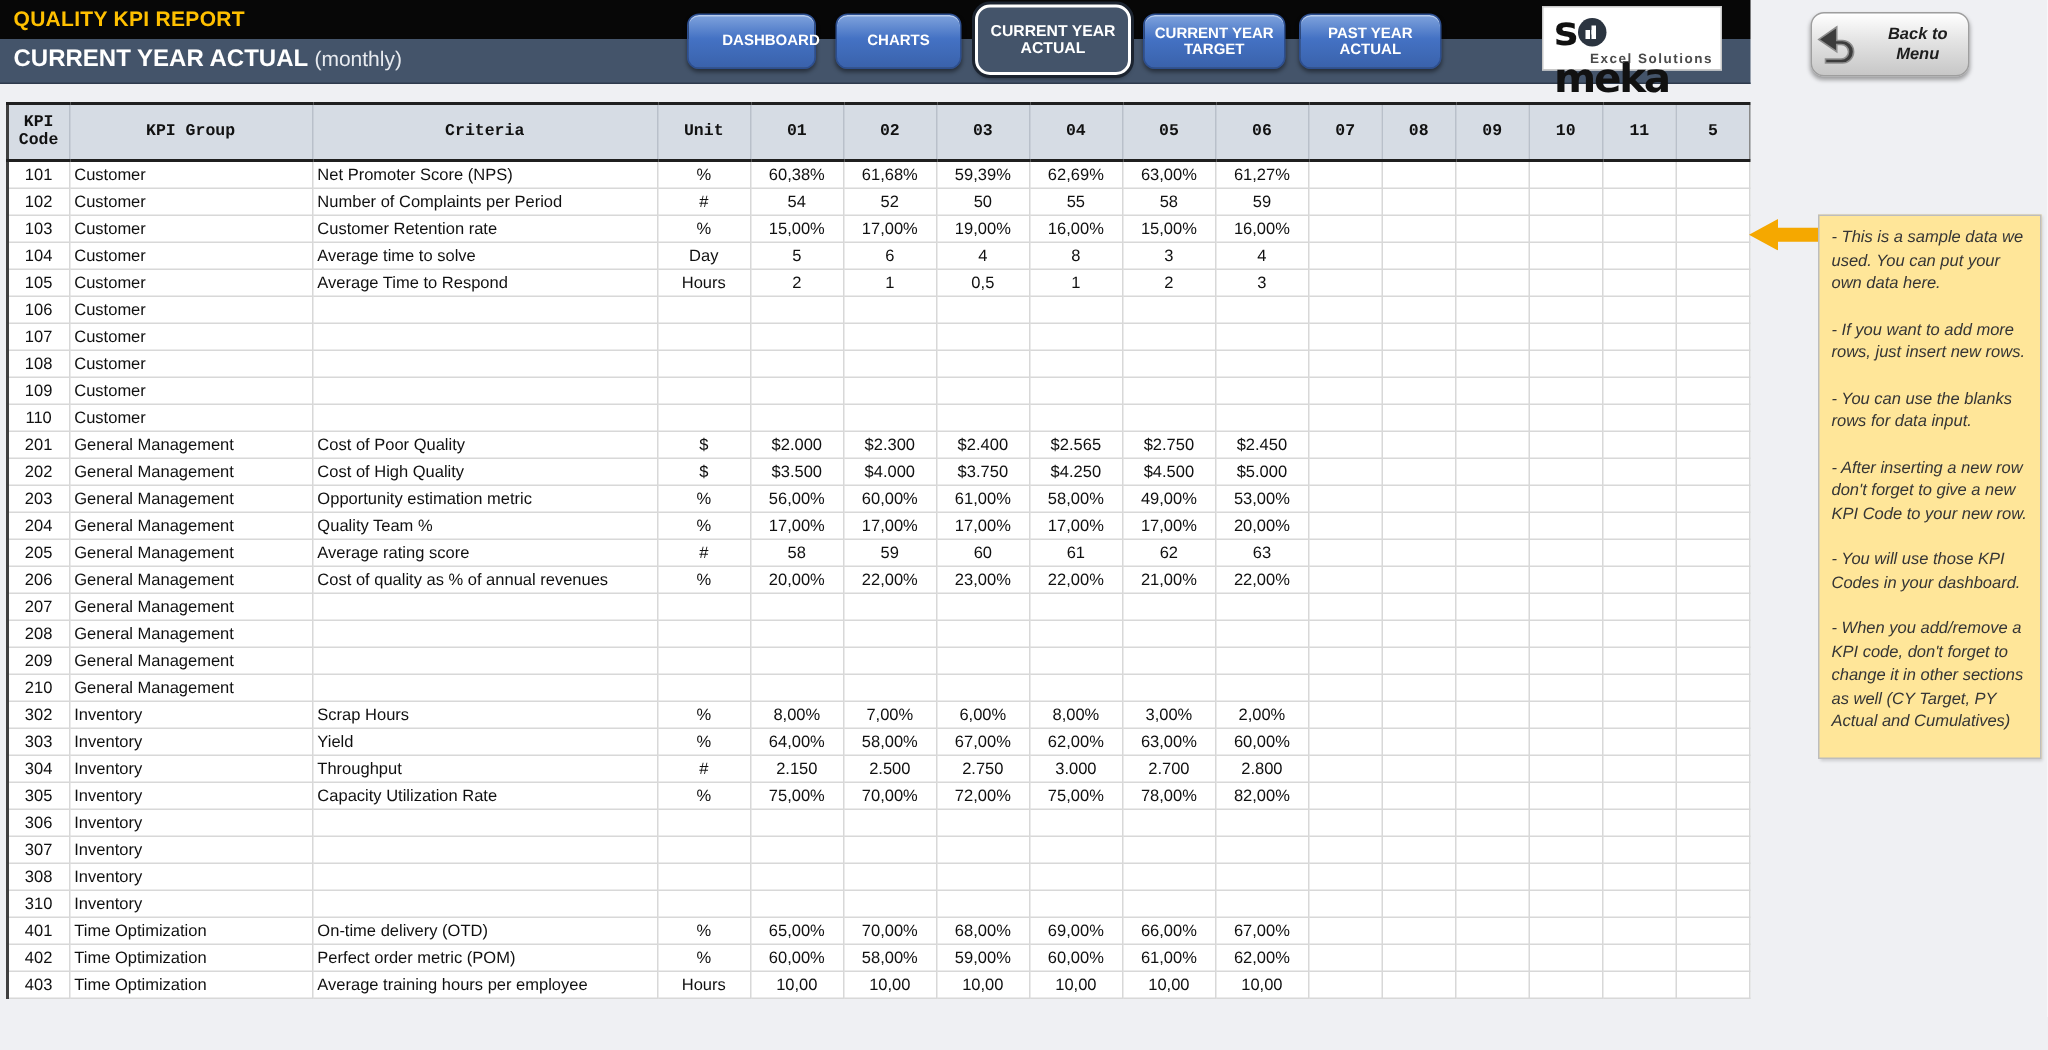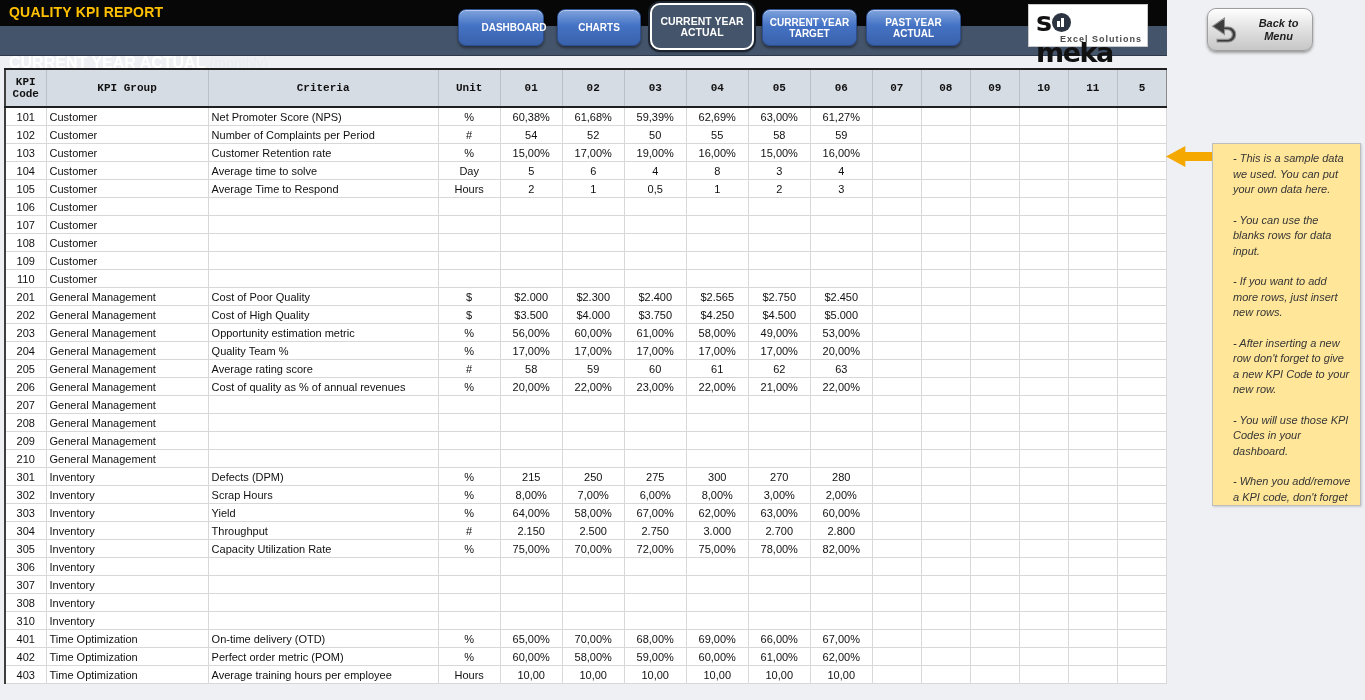--- a/index.html
+++ b/index.html
@@ -5,21 +5,21 @@
   html,body{margin:0;padding:0;}
   body{
     width:1365px;height:700px;position:relative;overflow:hidden;
     background:#eff0f3;font-family:"Liberation Sans",sans-serif;
     -webkit-font-smoothing:antialiased;
   }
   
   .bar-black{position:absolute;left:0;top:0;width:1167px;height:26px;background:#070707;}
   .report-title{position:absolute;left:9px;top:4px;color:#FFC000;font-size:14px;font-weight:bold;letter-spacing:.2px;}
   .bar-slate{position:absolute;left:0;top:26px;width:1167px;height:29px;background:#44546A;border-bottom:1px solid #2e3a4c;}
-  .sheet-title{position:absolute;left:9px;top:31px;color:#ffffff;font-size:16px;font-weight:bold;margin-top:23px;}
+  .sheet-title{position:absolute;left:9px;top:31px;color:#ffffff;font-size:16px;font-weight:bold;}
   .sheet-subtitle{font-weight:normal;font-size:14px;color:#e8ebf0;}
   
   .nav-btn{
     position:absolute;top:9px;height:37px;box-sizing:border-box;z-index:5;
     display:flex;align-items:center;justify-content:center;text-align:center;
     color:#fff;font-size:10px;font-weight:bold;line-height:11px;
     background:linear-gradient(#7fa3dd,#4472C4 45%,#3a62ab);
     border:1px solid #2c4e8f;border-radius:8px;
     box-shadow:0 2px 3px rgba(0,0,0,.45), inset 0 1px 0 rgba(255,255,255,.45);
     padding:2px 6px;cursor:pointer;
@@ -70,21 +70,21 @@
   .td-unit,.td-val{text-align:center;}
   .col-code{width:41px;} .col-group{width:162px;} .col-criteria{width:230px;} .col-unit{width:62px;}
   .col-mw{width:62px;} .col-mn{width:49px;}
   
   .note-arrow{position:absolute;left:1166px;top:146px;width:46px;height:21px;background:#F5A800;
     clip-path:polygon(0 50%,42% 0,42% 28%,100% 28%,100% 72%,42% 72%,42% 100%);
     filter:drop-shadow(0 1px 1px rgba(0,0,0,.3));}
   .note-box{position:absolute;left:1212px;top:143px;width:149px;height:363px;box-sizing:border-box;
     background:#FFE699;border:1px solid #bdbdbd;padding:7px 8px;overflow:hidden;
     box-shadow:1px 1px 2px rgba(0,0,0,.15);}
-  .note-box p{margin:0 0 15px 12px;font-size:11px;font-style:italic;color:#353535;line-height:15.5px;}
+  .note-box p{margin:0 0 15px 0;font-size:11px;font-style:italic;color:#353535;line-height:15.5px;}
 </style>
 </head>
 <body>
 
 <div class="bar-black"></div>
 <div class="report-title">QUALITY KPI REPORT</div>
 
 <div class="bar-slate"></div>
 <div class="sheet-title">
   <span>CURRENT YEAR ACTUAL</span>
@@ -505,38 +505,20 @@
         <td class="td-val"></td>
         <td class="td-val"></td>
         <td class="td-val"></td>
         <td class="td-val"></td>
         <td class="td-val"></td>
         <td class="td-val"></td>
         <td class="td-val"></td>
         <td class="td-val"></td>
       </tr>
       <tr>
-        <td class="td-code">301</td>
-        <td class="td-group">Inventory</td>
-        <td class="td-criteria">Defects (DPM)</td>
-        <td class="td-unit">%</td>
-        <td class="td-val">215</td>
-        <td class="td-val">250</td>
-        <td class="td-val">275</td>
-        <td class="td-val">300</td>
-        <td class="td-val">270</td>
-        <td class="td-val">280</td>
-        <td class="td-val"></td>
-        <td class="td-val"></td>
-        <td class="td-val"></td>
-        <td class="td-val"></td>
-        <td class="td-val"></td>
-        <td class="td-val"></td>
-      </tr>
-      <tr>
         <td class="td-code">302</td>
         <td class="td-group">Inventory</td>
         <td class="td-criteria">Scrap Hours</td>
         <td class="td-unit">%</td>
         <td class="td-val">8,00%</td>
         <td class="td-val">7,00%</td>
         <td class="td-val">6,00%</td>
         <td class="td-val">8,00%</td>
         <td class="td-val">3,00%</td>
         <td class="td-val">2,00%</td>
@@ -726,18 +708,18 @@
         <td class="td-val"></td>
         <td class="td-val"></td>
         <td class="td-val"></td>
       </tr>
     </tbody>
 </table>
 
 <div class="note-arrow"></div>
 <div class="note-box">
     <p>- This is a sample data we used. You can put your own data here.</p>
+    <p>- If you want to add more rows, just insert new rows.</p>
     <p>- You can use the blanks rows for data input.</p>
-    <p>- If you want to add more rows, just insert new rows.</p>
     <p>- After inserting a new row don't forget to give a new KPI Code to your new row.</p>
     <p>- You will use those KPI Codes in your dashboard.</p>
     <p>- When you add/remove a KPI code, don't forget to change it in other sections as well (CY Target, PY Actual and Cumulatives)</p>
   </div>
 
 </body></html>

